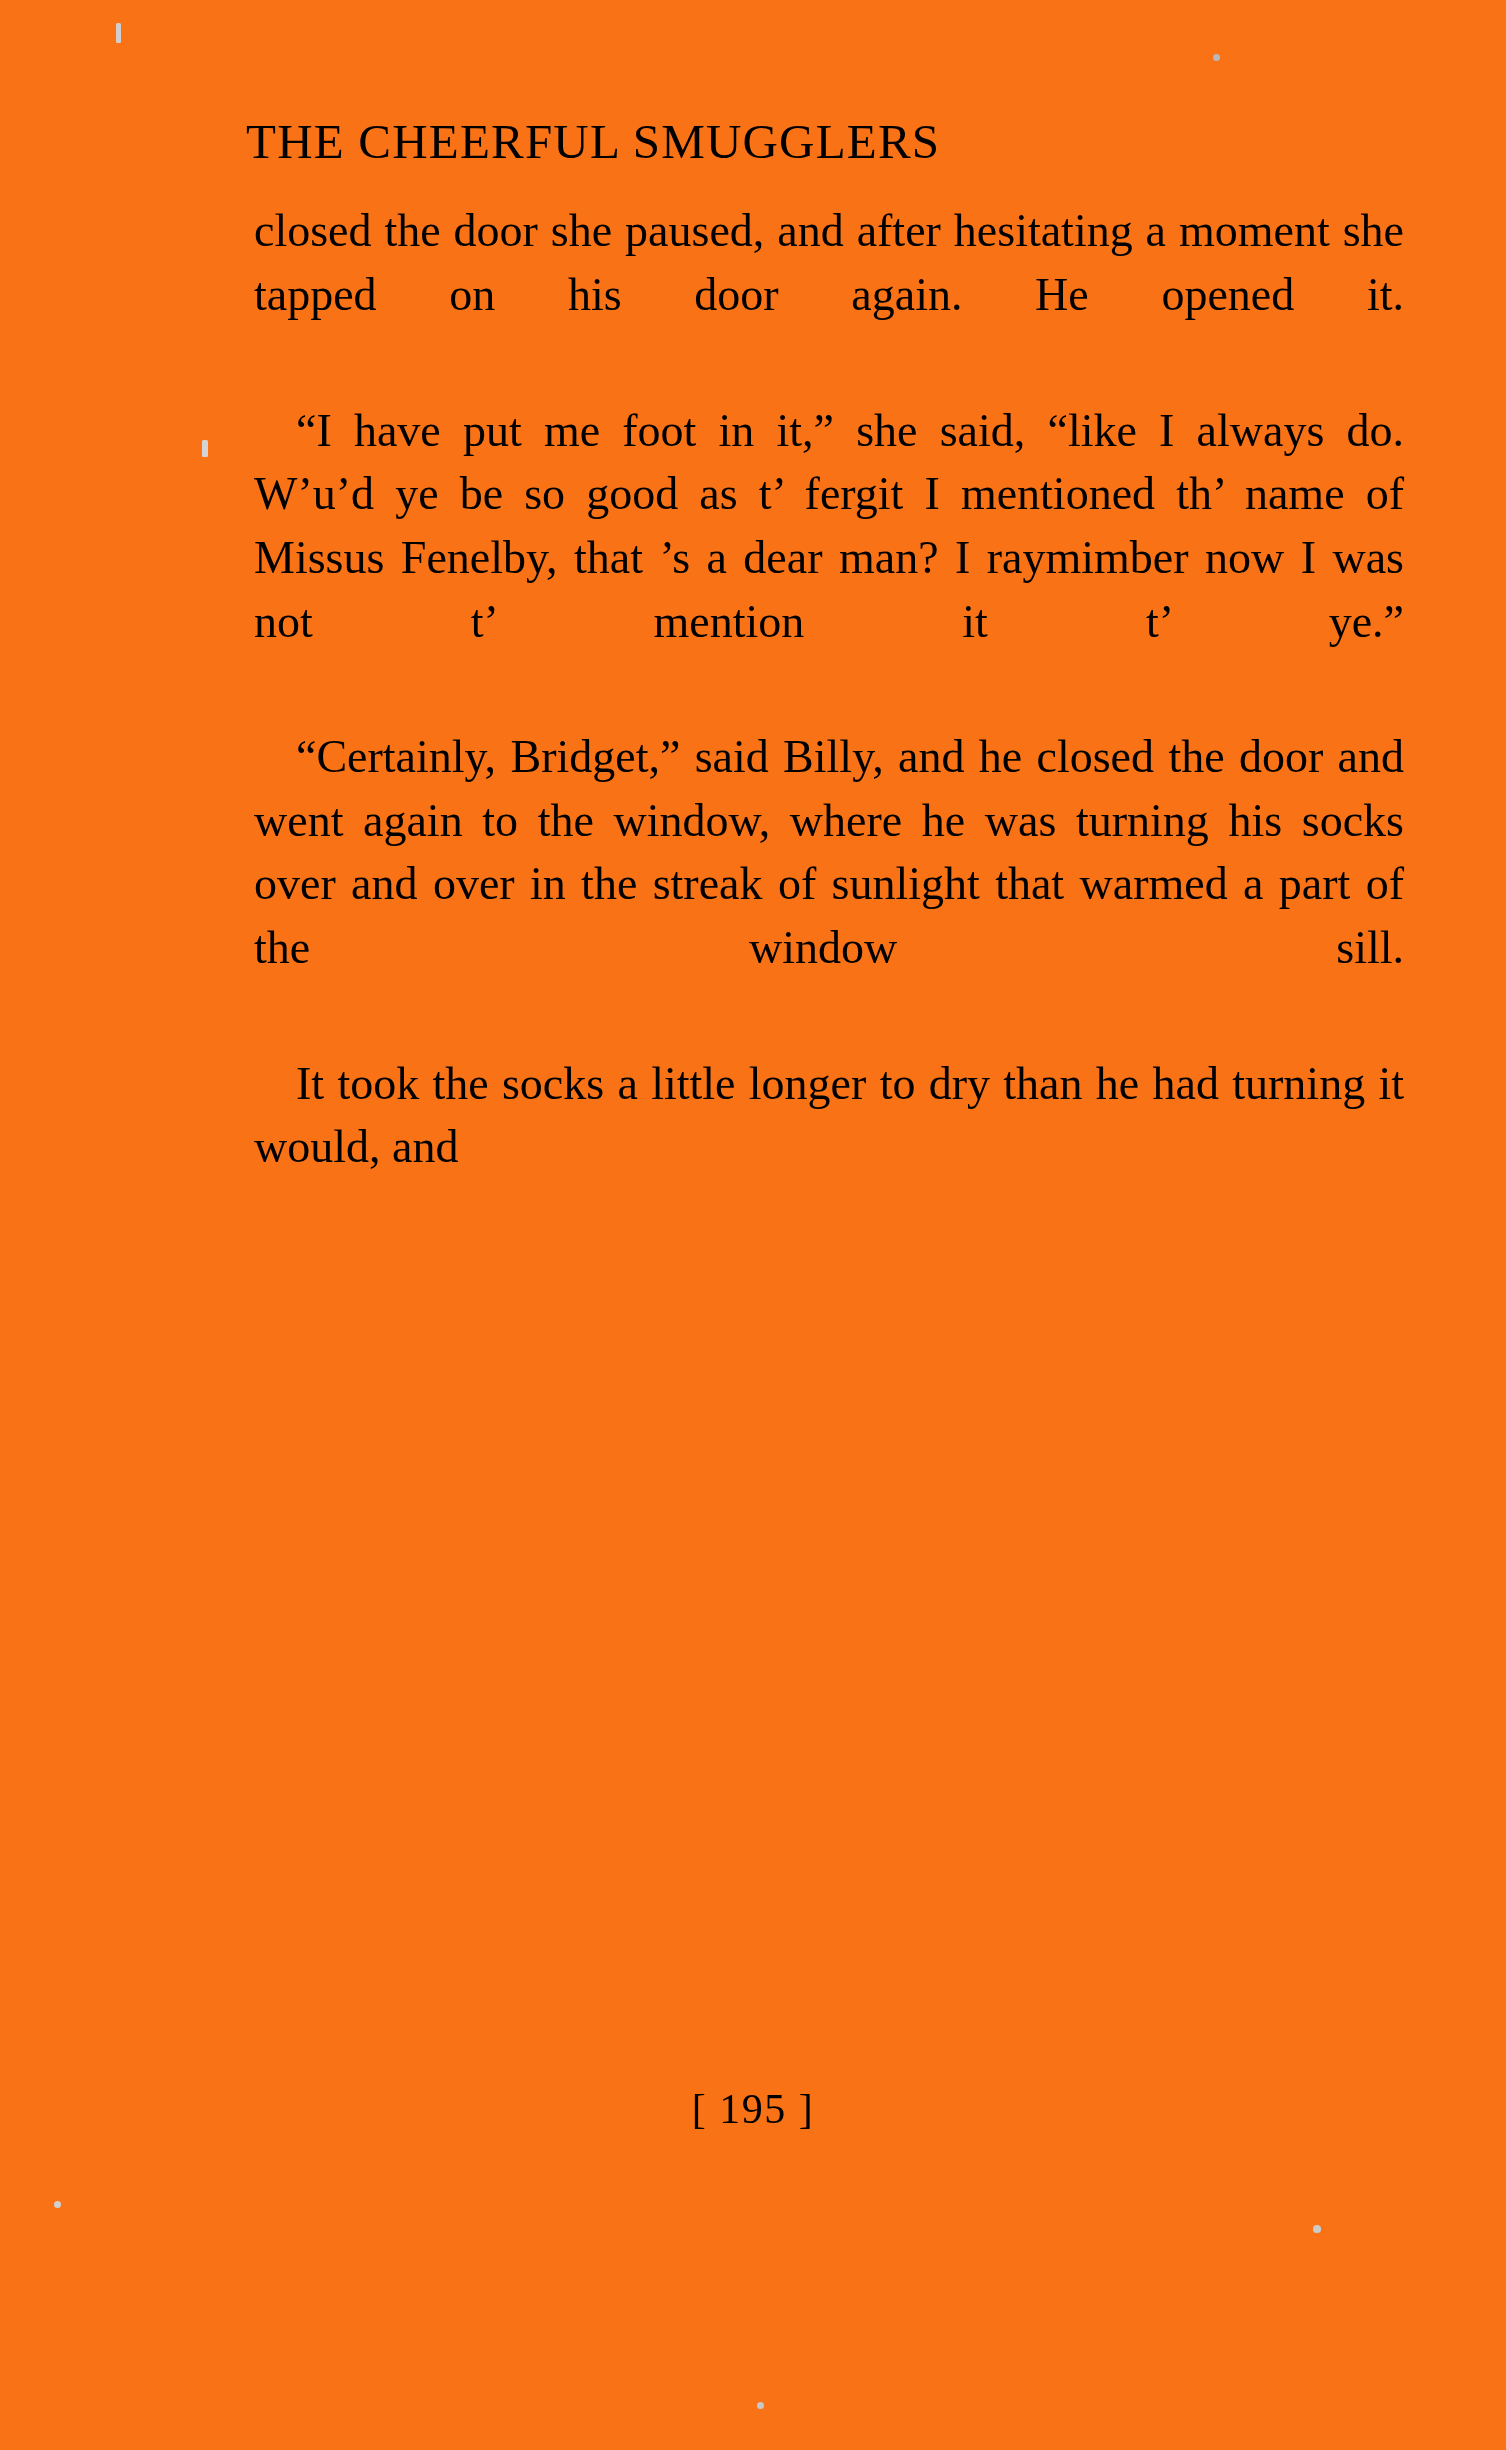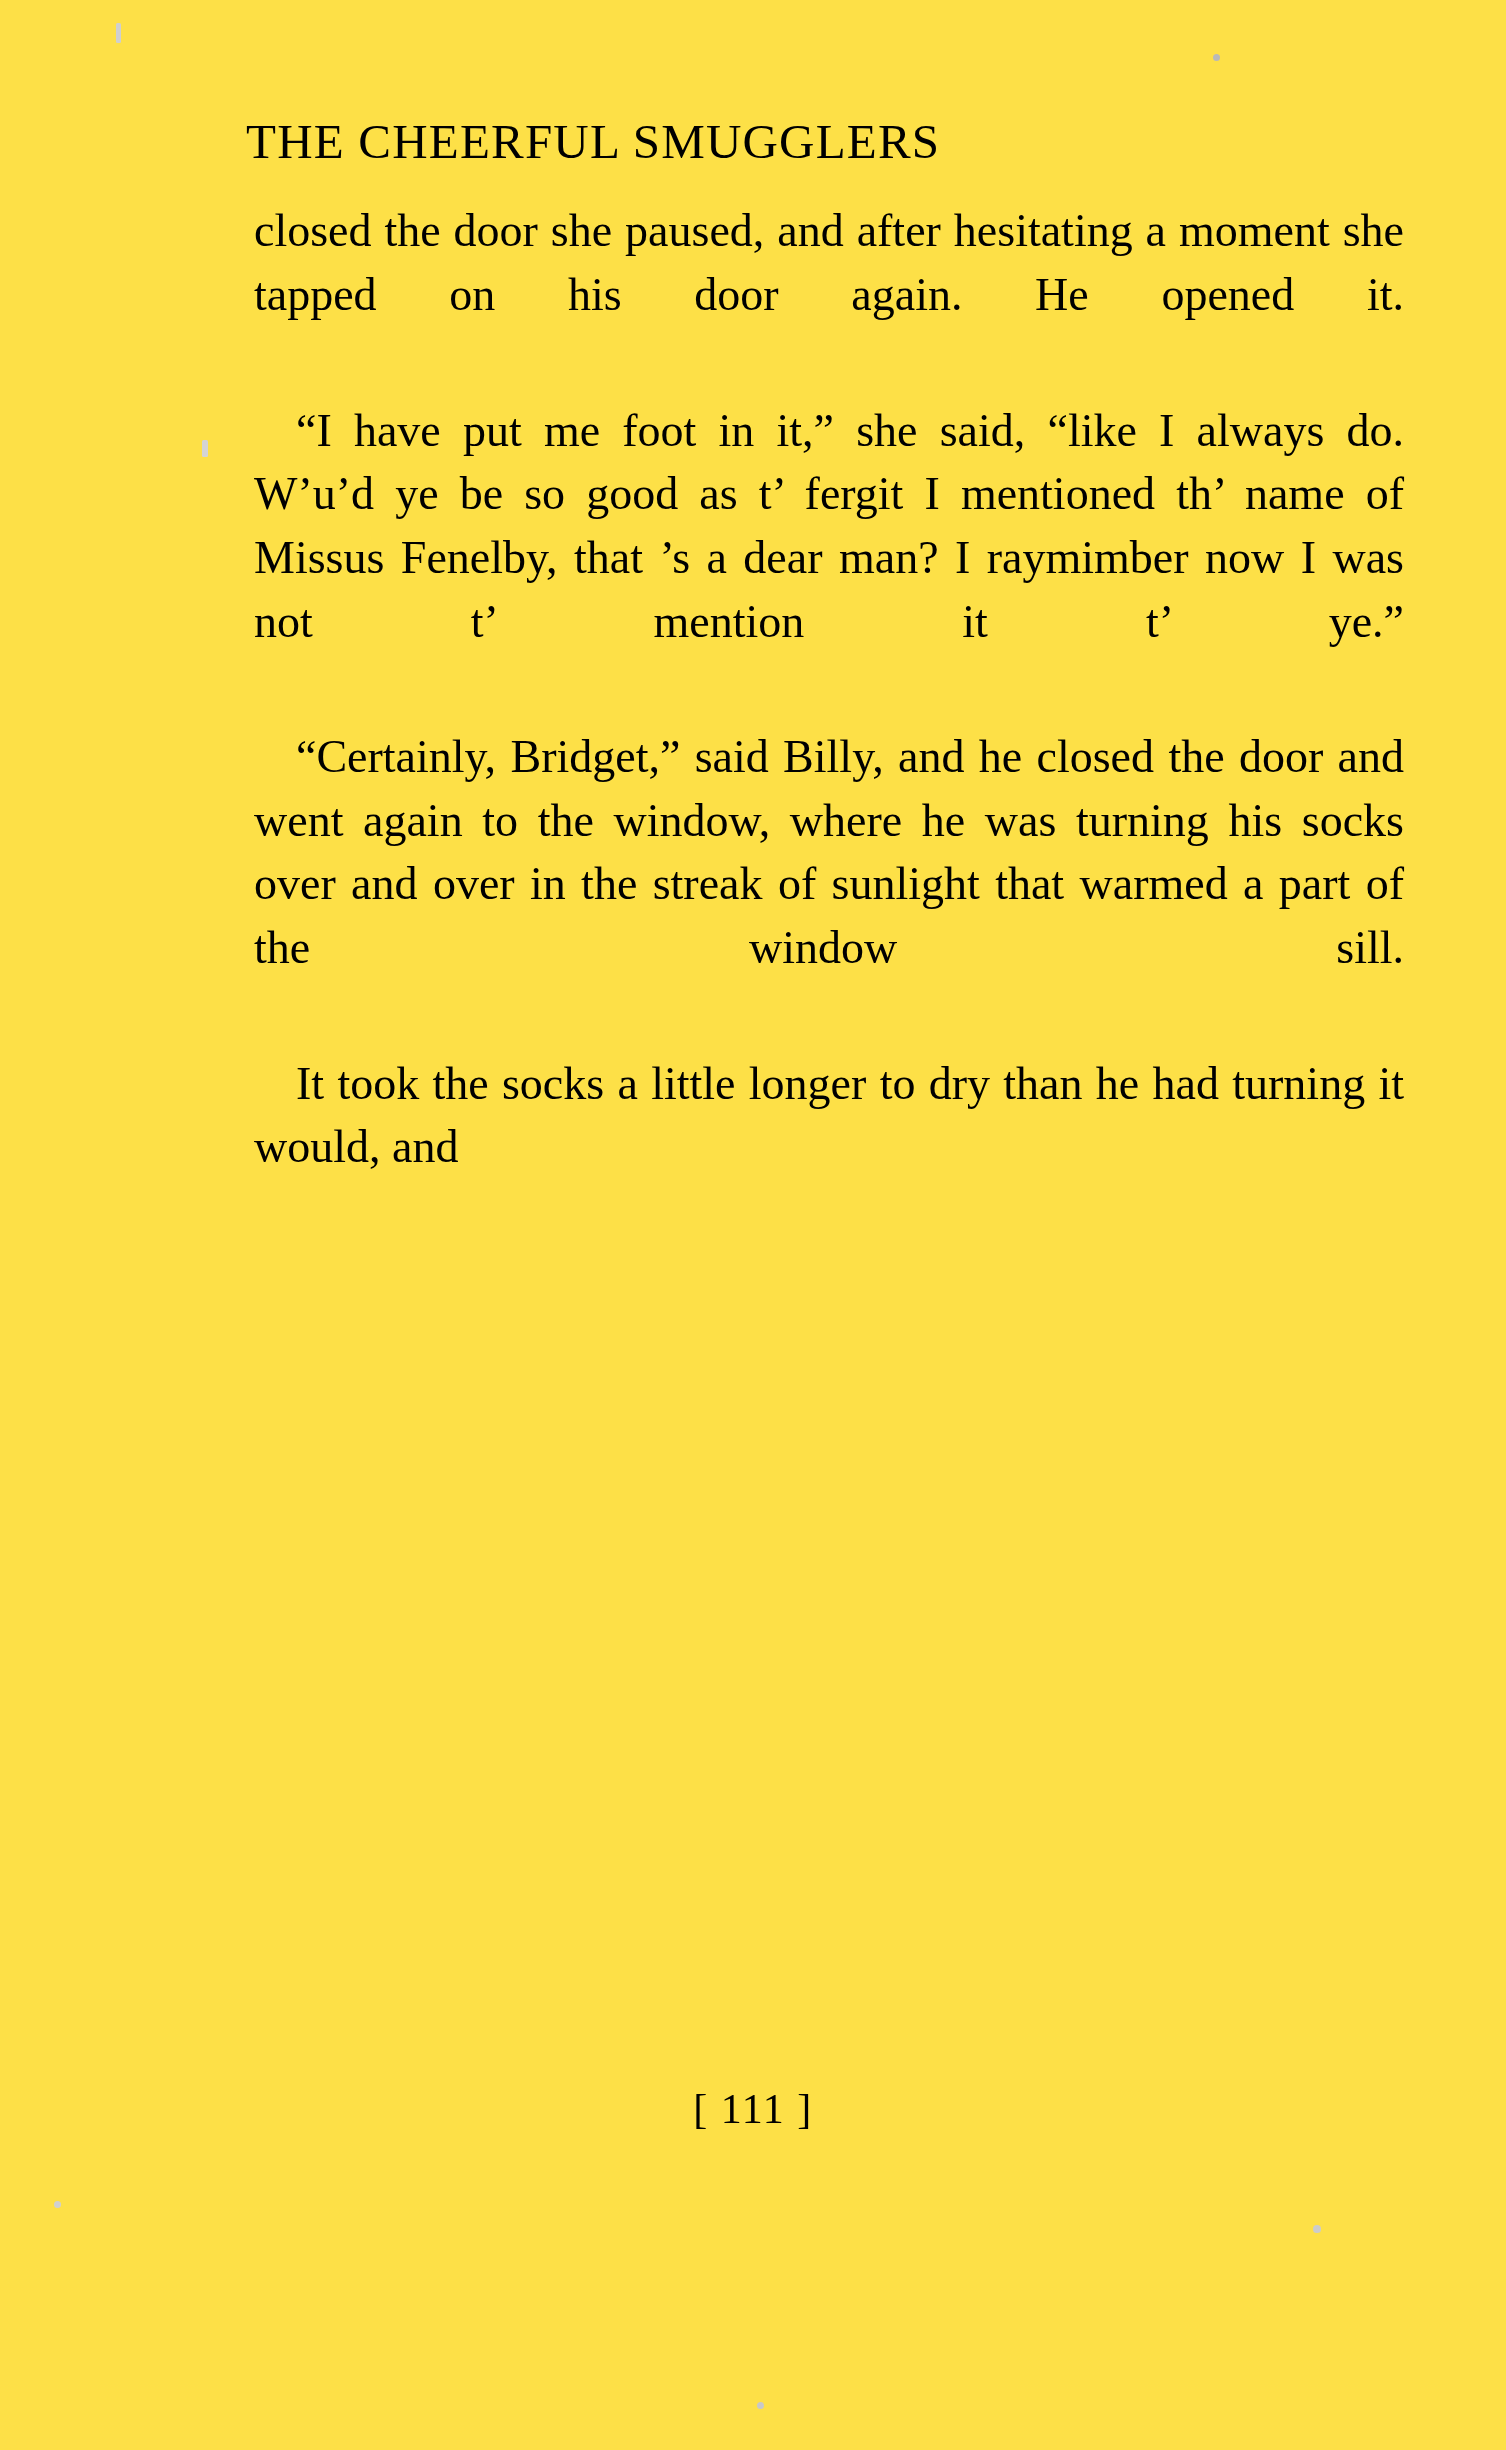--- a/index.html
+++ b/index.html
@@ -14,21 +14,21 @@
     color: #000000;
     position: relative;
     overflow: hidden;
   }
   .page {
     position: absolute;
     top: 0;
     left: 0;
     width: 1506px;
     height: 2450px;
-    background: #fde047;
+    background: #f97316;
   }
   .content {
     position: absolute;
     left: 246px;
     top: 116px;
     width: 1166px;
   }
   .running-head {
     font-size: 49px;
     letter-spacing: 1.2px;
@@ -101,16 +101,16 @@
     <p class="para first-block">closed the door she paused, and after hesitating a moment she tapped on his door again.  He opened it.</p>
 
     <p class="para indented">“I have put me foot in it,” she said, “like I always do.  W’u’d ye be so good as t’ fergit I mentioned th’ name of Missus Fenelby, that ’s a dear man?  I raymimber now I was not t’ mention it t’ ye.”</p>
 
     <p class="para indented">“Certainly, Bridget,” said Billy, and he closed the door and went again to the window, where he was turning his socks over and over in the streak of sunlight that warmed a part of the window sill.</p>
 
     <p class="para indented ragged">It took the socks a little longer to dry than he had turning it would, and</p>
 
   </div>
 
-  <div class="folio">[ 111 ]</div>
+  <div class="folio">[ 195 ]</div>
 
 </div>
 
 
 </body></html>

